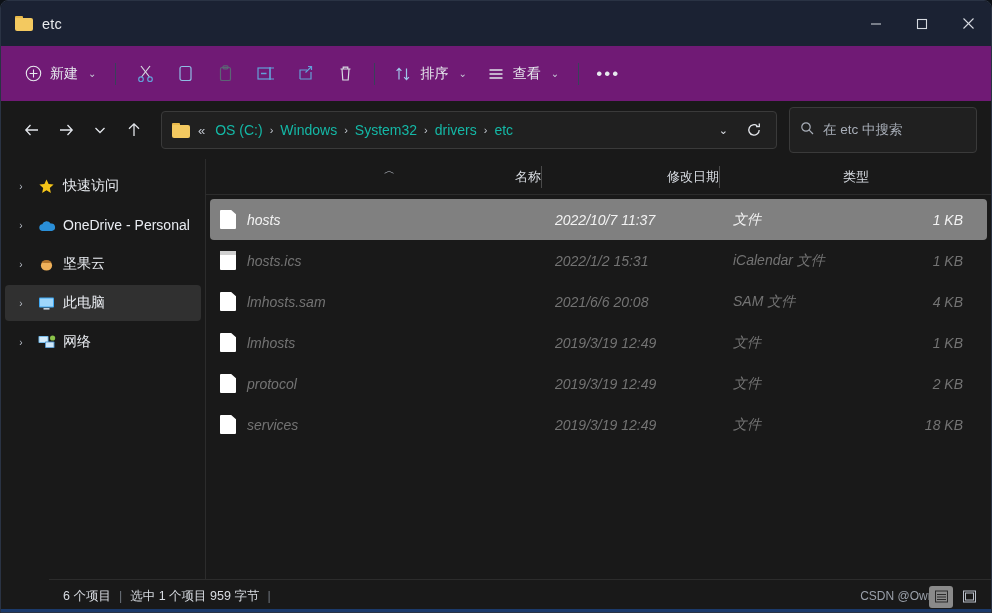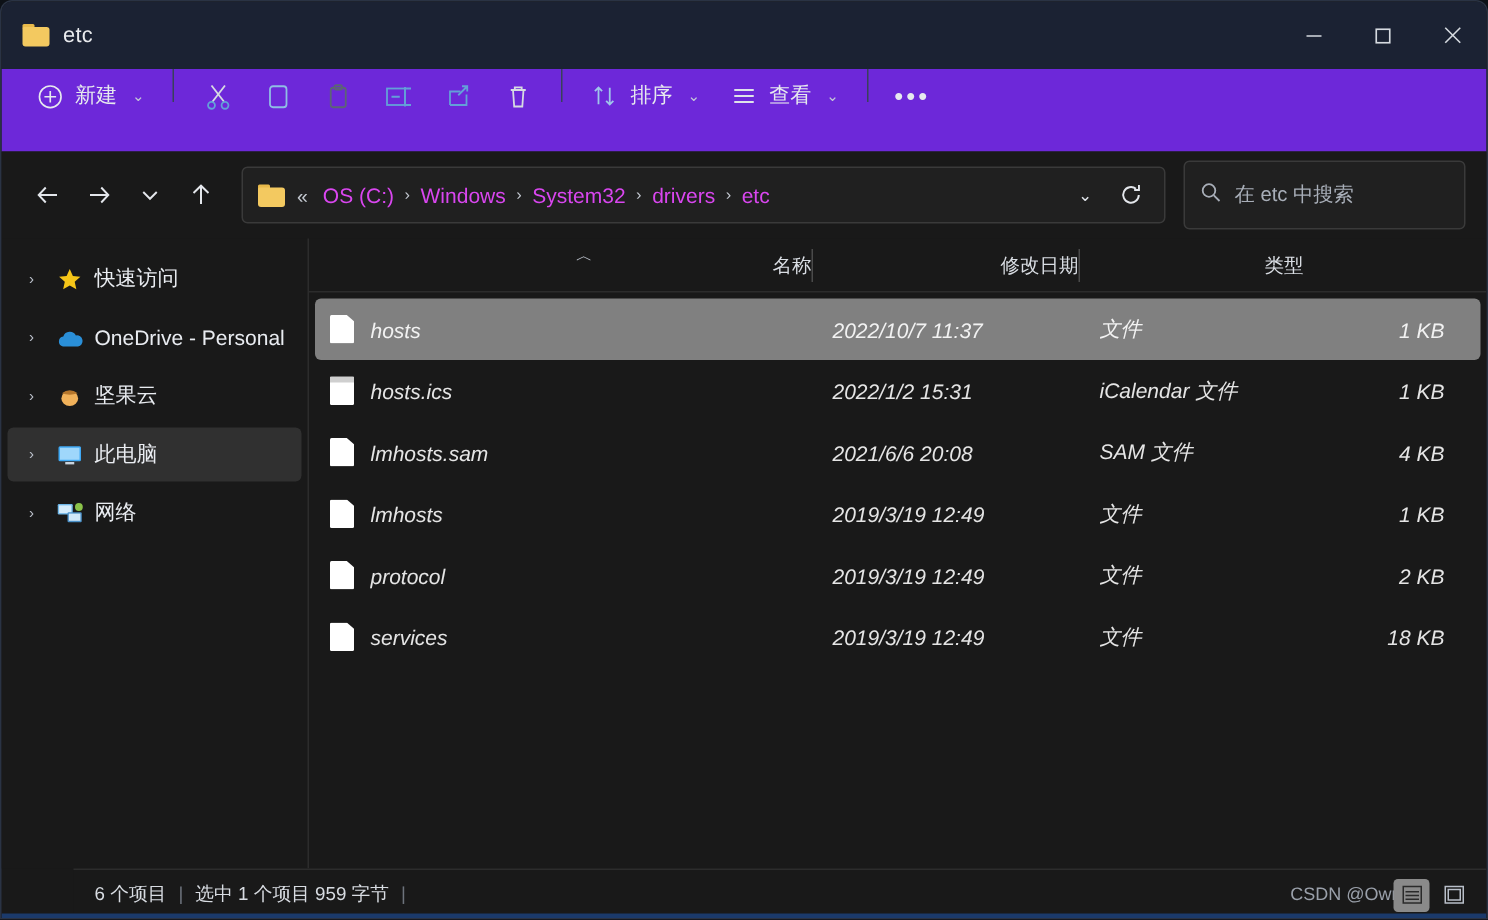--- a/index.html
+++ b/index.html
@@ -41,22 +41,22 @@
   .win-controls { position: absolute; right: 0; top: 0; height: 45px; display: flex; }
   .win-btn {
     width: 46px; height: 45px; display: flex; align-items: center; justify-content: center;
     color: #d6dae0;
   }
   .win-btn svg { display: block; }
 
   
   .toolbar {
     height: 55px; flex: 0 0 55px;
-    background: #6d28d9;
-    display: flex; align-items: flex-start;
+    background: #701a75;
+    display: flex; align-items: center;
     padding: 0 14px;
     gap: 0;
   }
   .tb-item {
     height: 36px; display: flex; align-items: center; gap: 8px;
     padding: 0 10px; border-radius: 4px; color: #e6e9ee;
     font-size: 14px; white-space: nowrap;
   }
   .tb-icon { display: flex; align-items: center; justify-content: center; }
   .tb-sep { width: 1px; height: 22px; background: #39415a; margin: 0 9px; flex: 0 0 1px; }
@@ -76,21 +76,21 @@
     border-radius: 4px; color: #e3e6eb;
   }
   .addressbar {
     flex: 1 1 auto; height: 38px; margin-left: 10px;
     background: #202020; border: 1px solid #3a3a3a; border-radius: 4px;
     display: flex; align-items: center; padding: 0 6px 0 10px;
     min-width: 0;
   }
   .crumbs { display: flex; align-items: center; flex: 1 1 auto; gap: 0; min-width: 0; overflow: hidden; }
   .crumb {
-    font-size: 14px; color: #d946ef; padding: 3px 6px; border-radius: 3px; white-space: nowrap;
+    font-size: 14px; color: #14b8a6; padding: 3px 6px; border-radius: 3px; white-space: nowrap;
   }
   .crumb-sep { color: #c3c8d0; font-size: 11px; padding: 0 1px; }
   .crumb-dbl { color: #c3c8d0; font-size: 13px; padding: 0 4px 0 6px; }
   .addr-chev { color: #dfe3e9; font-size: 11px; padding: 0 10px; }
   .refresh-btn {
     width: 32px; height: 32px; display: flex; align-items: center; justify-content: center;
     color: #e3e6eb; border-radius: 4px;
   }
   .searchbox {
     flex: 0 0 188px; height: 46px; margin-left: 12px;
@@ -136,21 +136,21 @@
   .col.type { flex: 0 0 150px; }
   .col.size { flex: 1 1 auto; }
   .sortcaret {
     position: absolute; left: 178px; top: 4px; color: #b9bfc9; font-size: 11px;
   }
   .col-endline { position: absolute; right: 24px; top: 7px; bottom: 7px; width: 1px; background: #4a4a4a; }
 
   .rows { flex: 1 1 auto; overflow: hidden; padding-top: 4px; }
   .row {
     height: 41px; display: flex; align-items: center; margin: 0 4px;
-    border-radius: 4px; color: #e5e5e5; font-size: 14px;
+    border-radius: 4px; color: #737373; font-size: 14px;
   }
   .row.selected { background: #808080; color: #f2f2f2; }
   .cell { display: flex; align-items: center; padding-left: 10px; white-space: nowrap; overflow: hidden; font-style: italic; }
   .cell.name { flex: 0 0 335px; gap: 11px; }
   .cell.date { flex: 0 0 178px; }
   .cell.type { flex: 0 0 150px; }
   .cell.size { flex: 1 1 auto; justify-content: flex-end; padding-right: 24px; }
 
   
   .doc {

